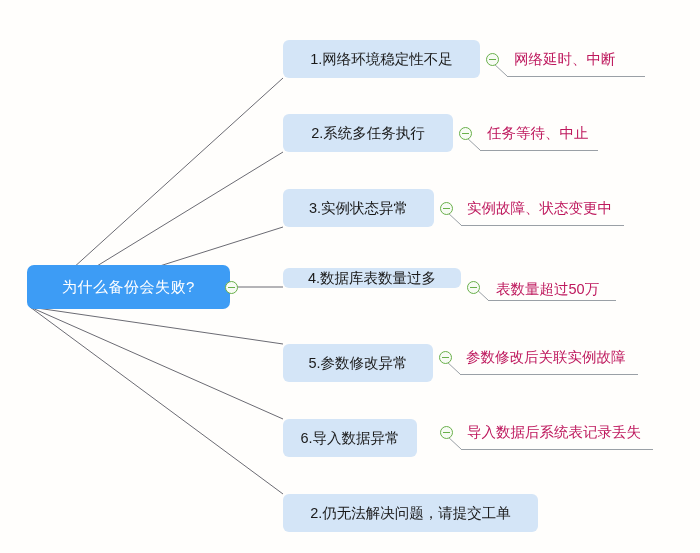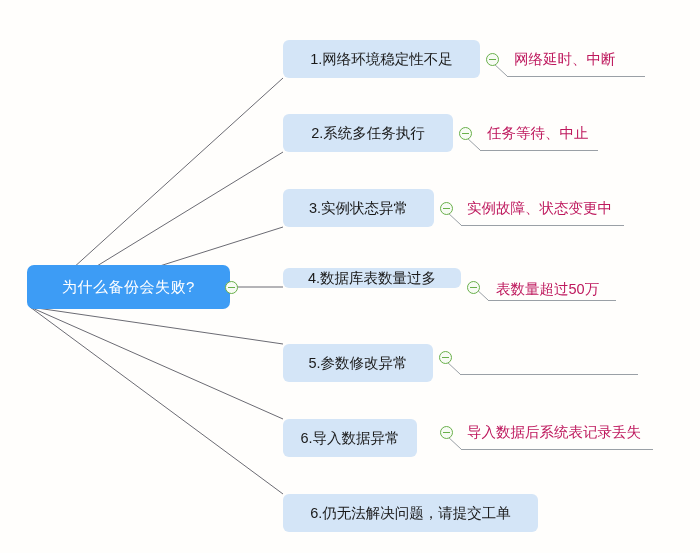--- a/index.html
+++ b/index.html
@@ -149,28 +149,31 @@
   <div class="toggle" style="left:467px; top:281px;"></div>
   <div class="leaf-label" style="left:496px; top:275px; height:24px;align-items:flex-end;">
     <span>表数量超过50万</span>
   </div>
   <div class="leaf-underline" style="left:488px; top:300px; width:128px;"></div>
 
   <div class="branch-node" style="left:283px; top:344px; width:150px; height:38px;">
     <span>5.参数修改异常</span>
   </div>
   <div class="toggle" style="left:439px; top:351px;"></div>
+  <div class="leaf-label" style="left:466px; top:345px; height:24px;">
+    <span>参数修改后关联实例故障</span>
+  </div>
   <div class="leaf-underline" style="left:460px; top:374px; width:178px;"></div>
 
   <div class="branch-node" style="left:283px; top:419px; width:134px; height:38px;">
     <span>6.导入数据异常</span>
   </div>
   <div class="toggle" style="left:440px; top:426px;"></div>
   <div class="leaf-label" style="left:467px; top:420px; height:24px;">
     <span>导入数据后系统表记录丢失</span>
   </div>
   <div class="leaf-underline" style="left:461px; top:449px; width:192px;"></div>
 
   <div class="branch-node" style="left:283px; top:494px; width:255px; height:38px;">
-    <span>6.仍无法解决问题，请提交工单</span>
+    <span>2.仍无法解决问题，请提交工单</span>
   </div>
 
 </div>
 
 </body></html>

